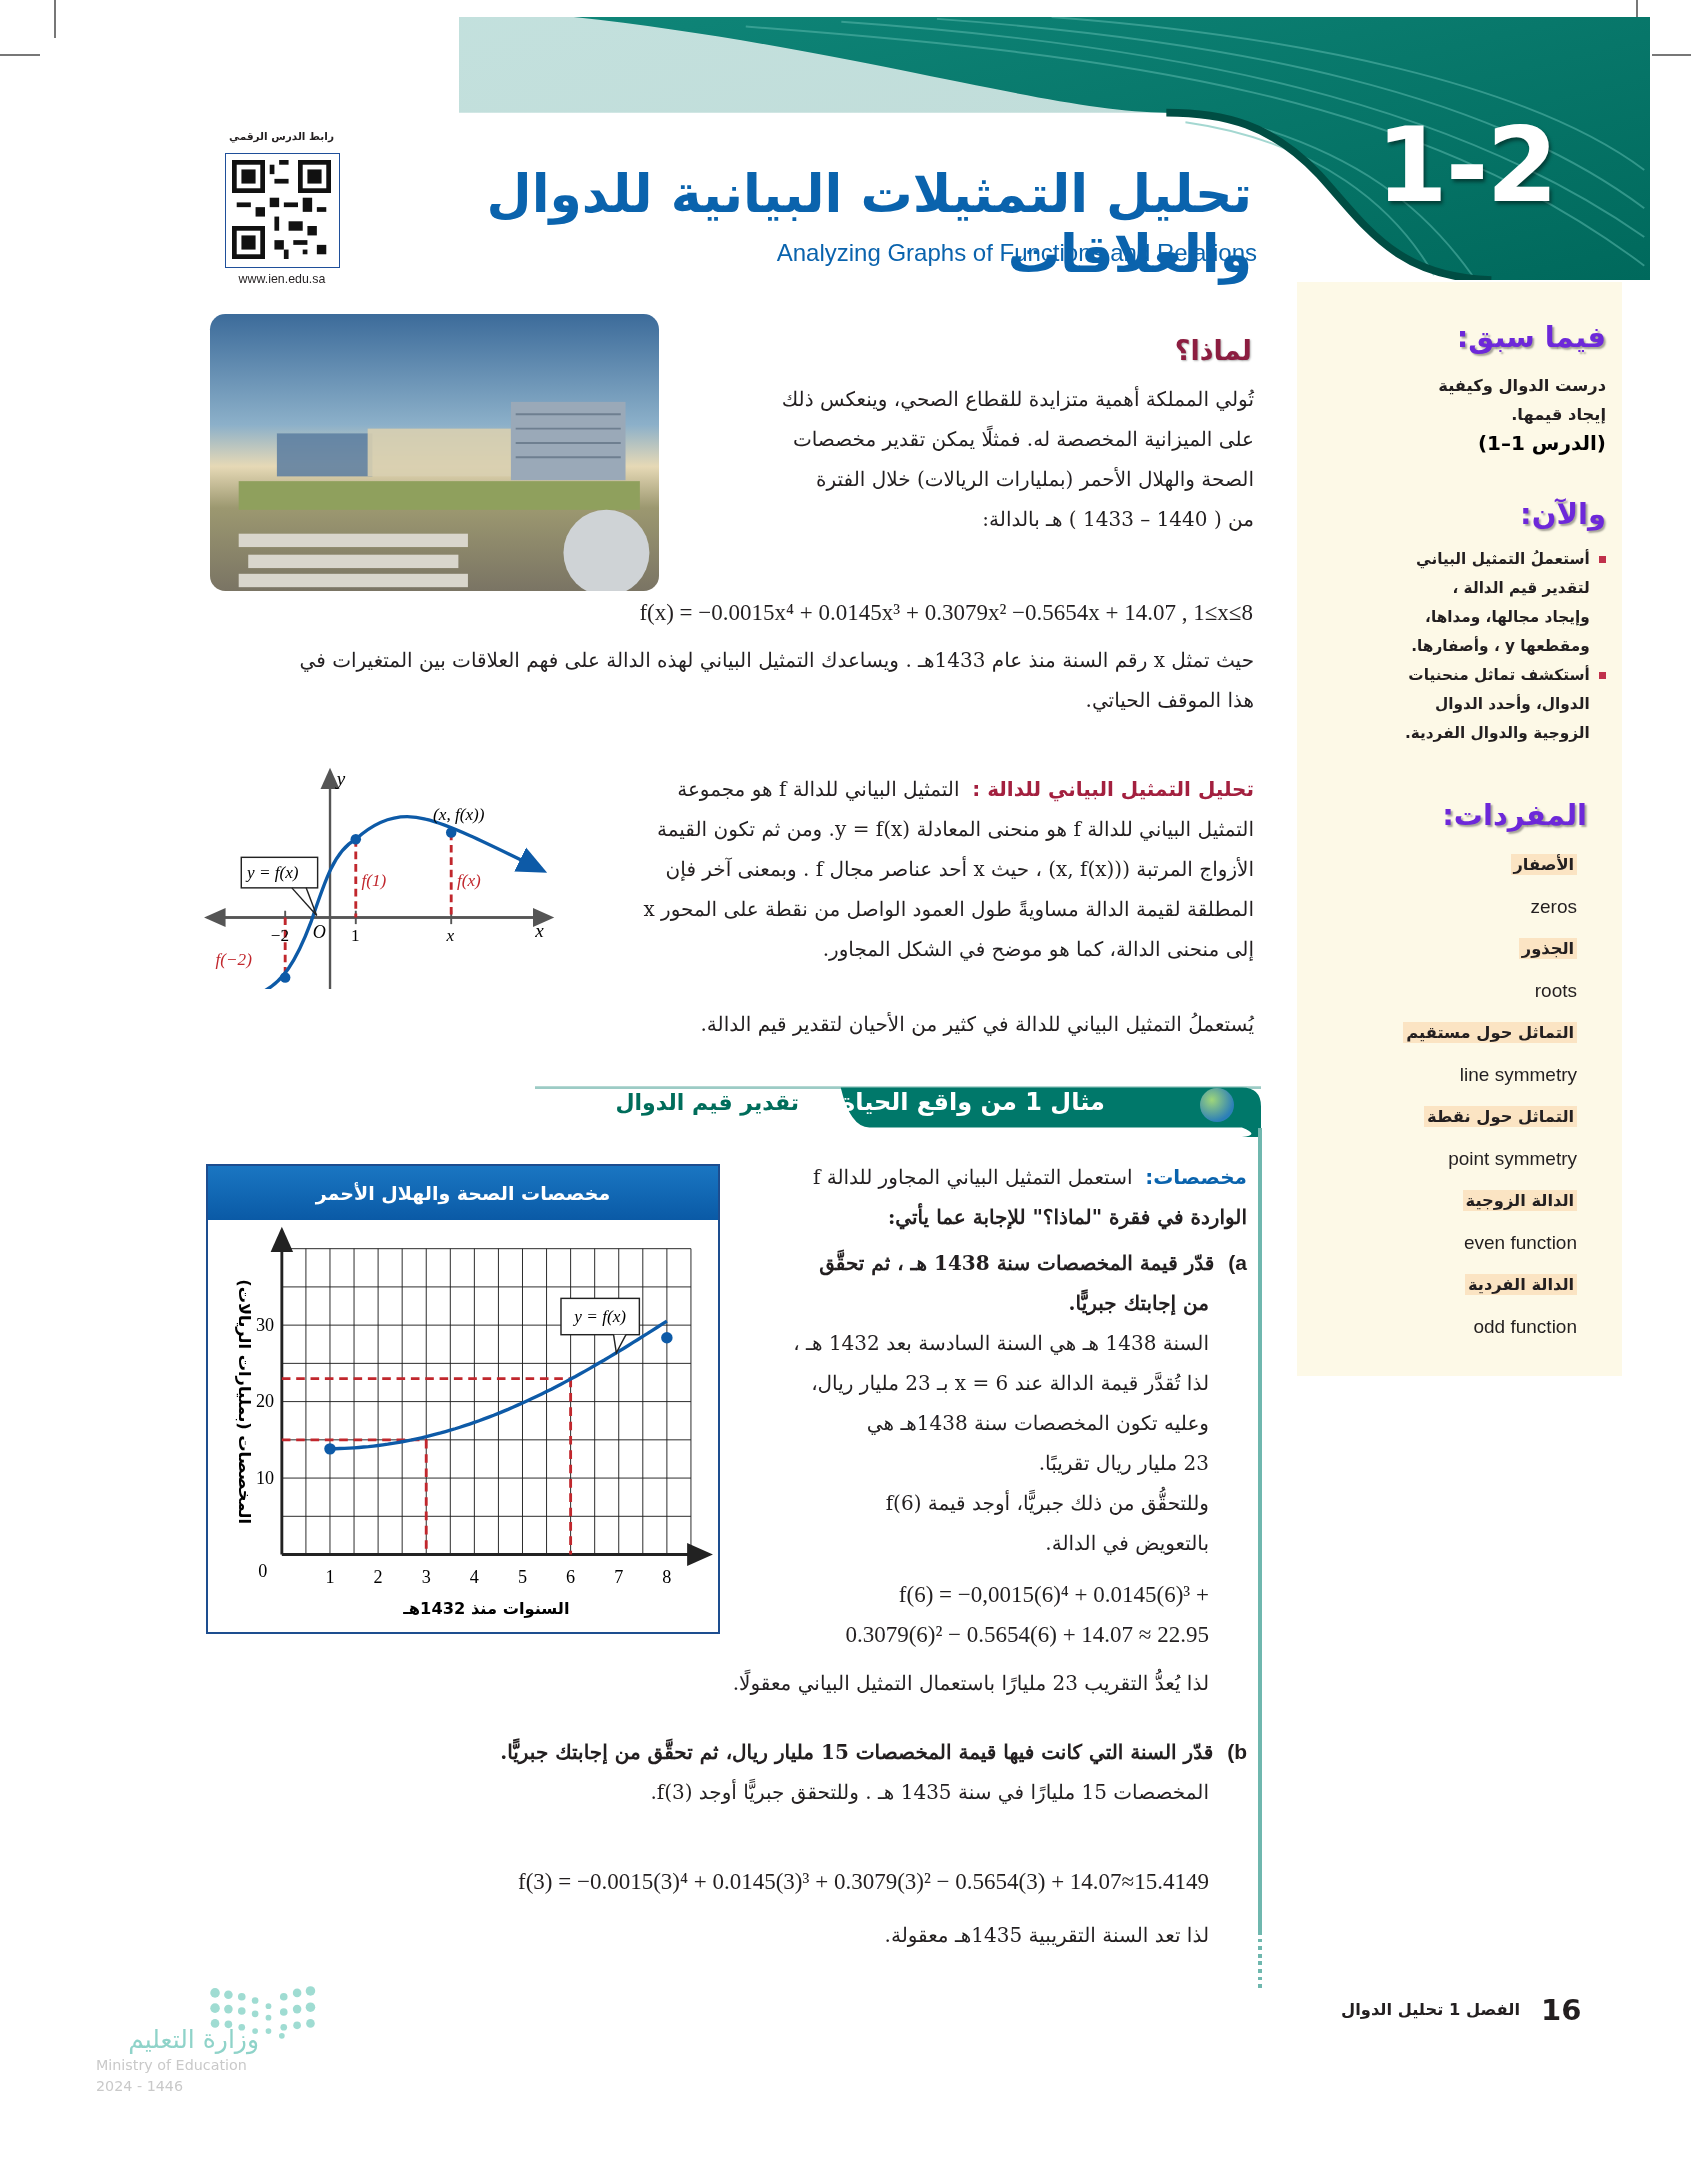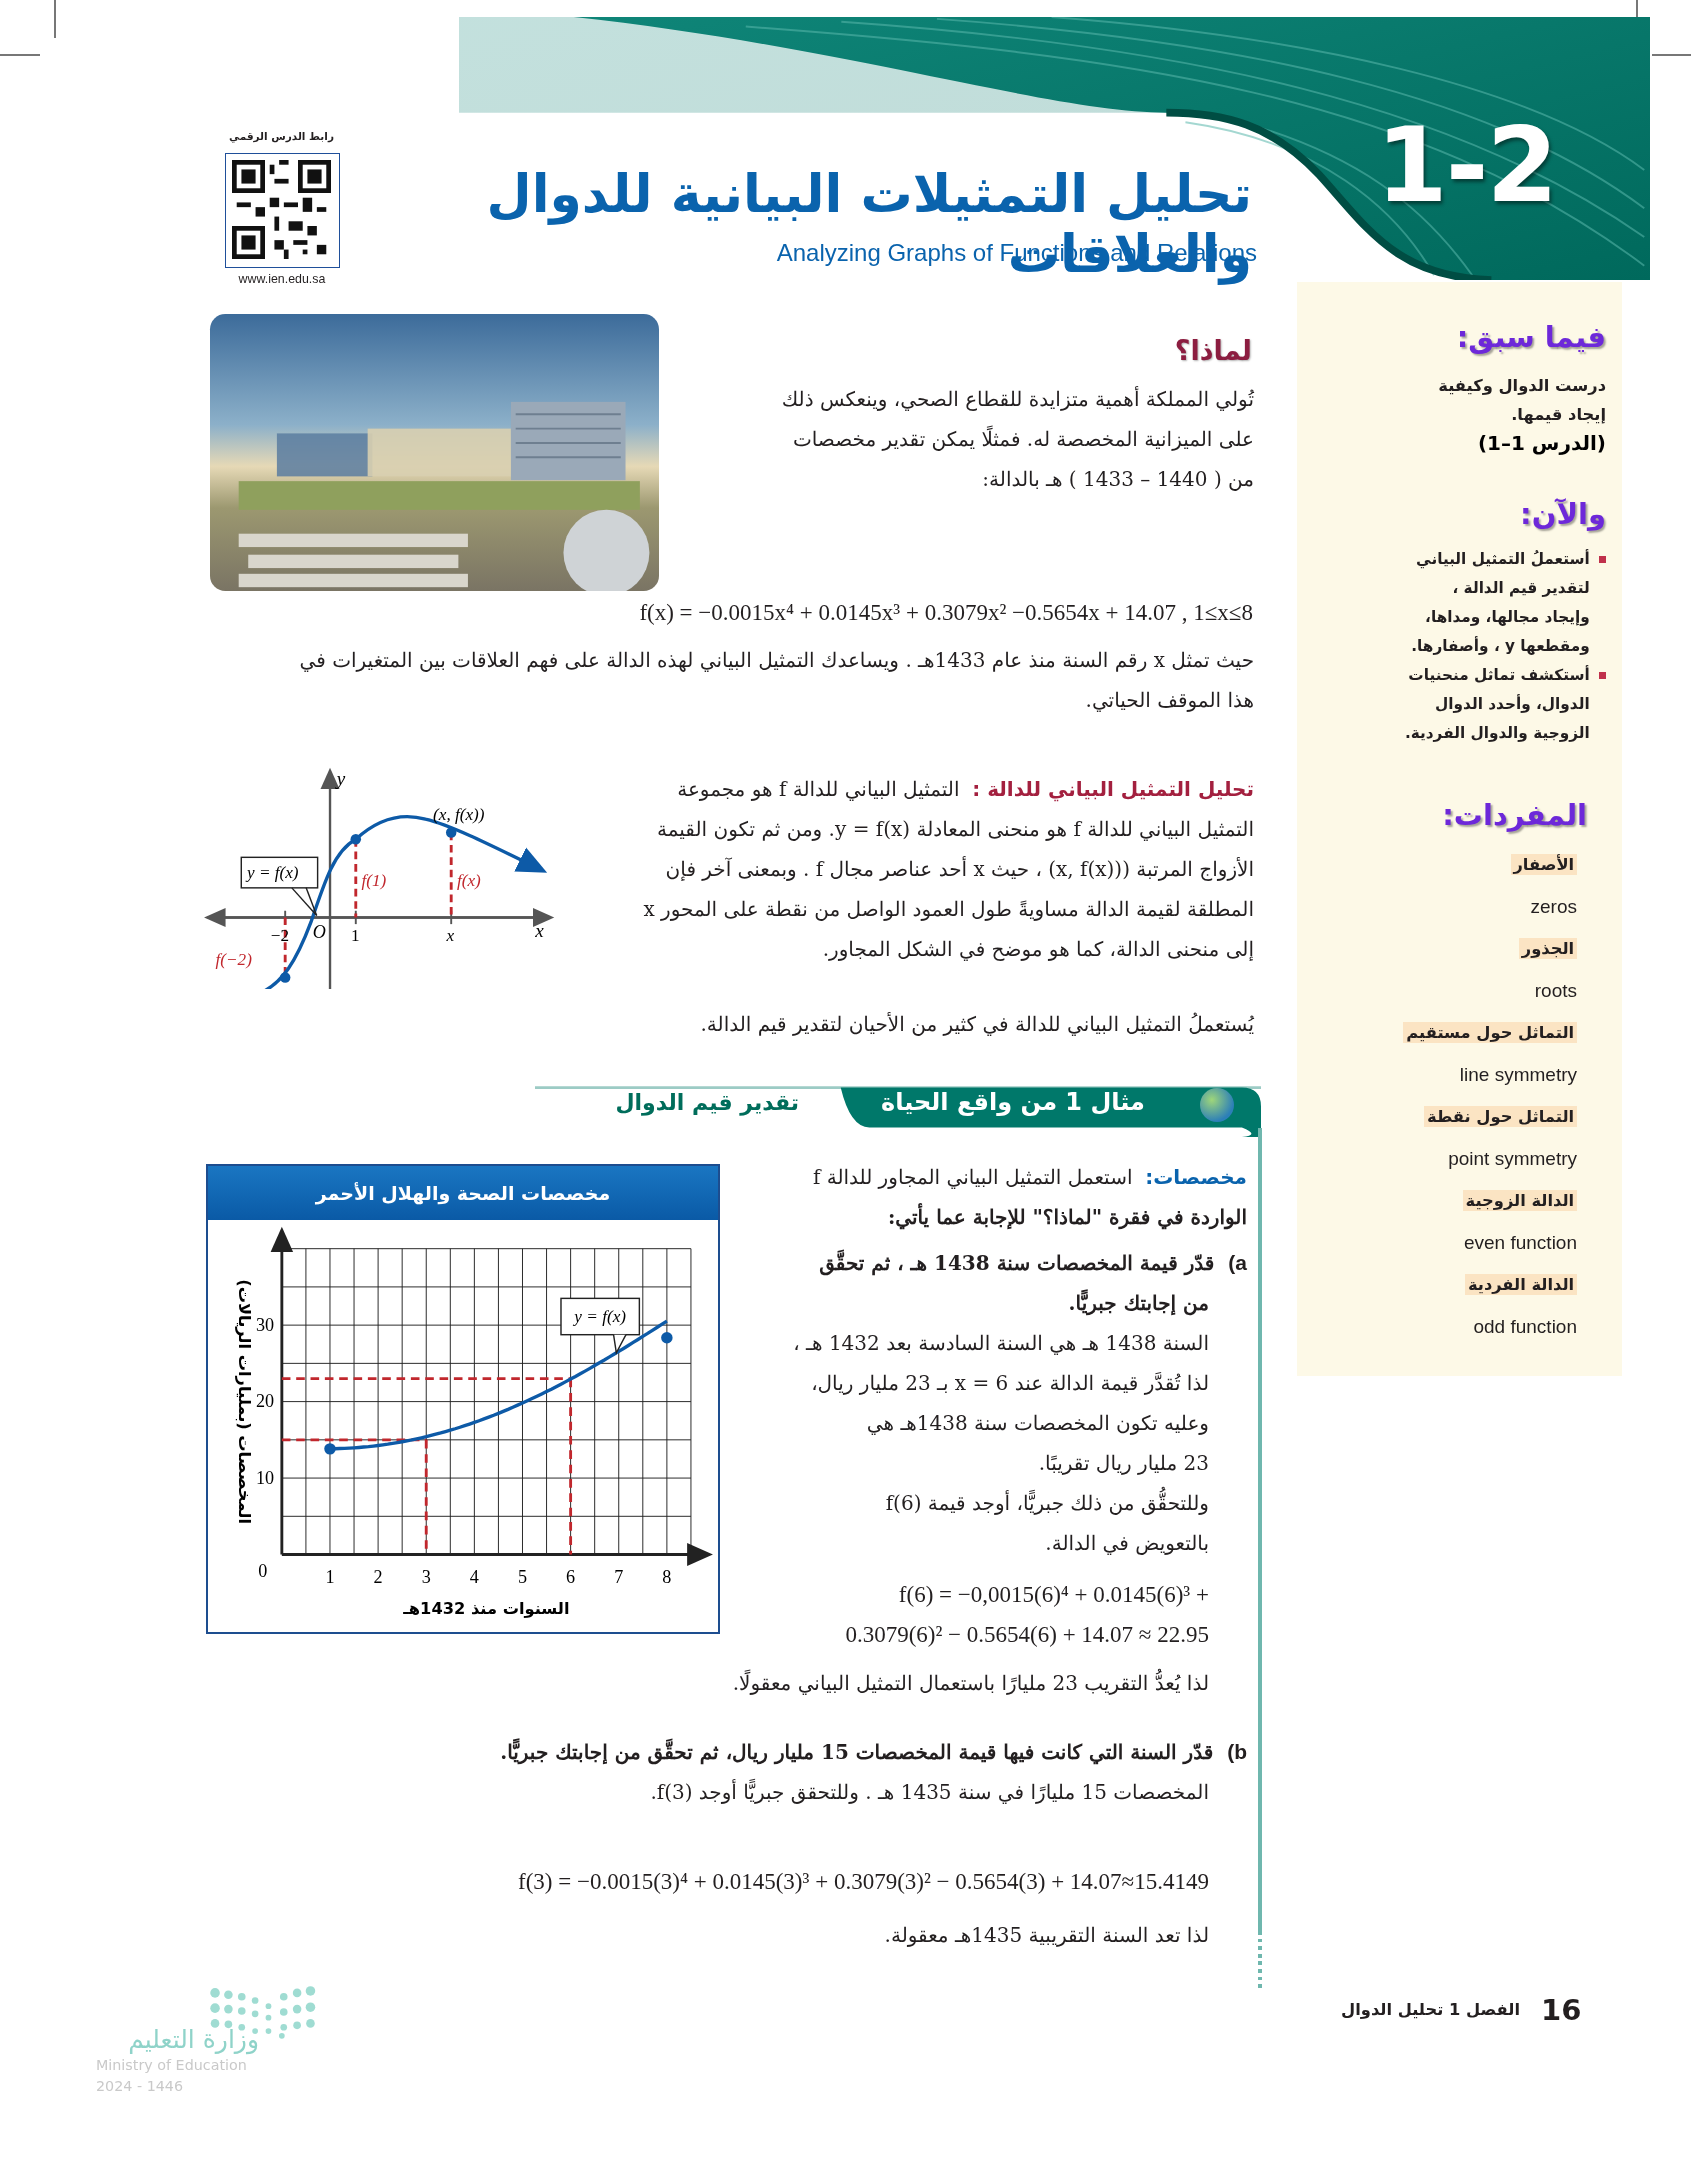--- a/index.html
+++ b/index.html
@@ -32,21 +32,21 @@
 
   
   #photo { left: 210px; top: 314px; width: 449px; height: 277px; border-radius: 15.3px; overflow: hidden; background: linear-gradient(#3c6b9a 0%, #8cb0c9 40%, #e6d9b6 55%, #9c9870 70%, #7a7464 100%); }
 
   .body-text { font-family: "DejaVu Serif", serif; font-size: 20px; line-height: 40px; direction: rtl; text-align: right; }
   .red-head { font-family: "DejaVu Sans", sans-serif; font-weight: bold; color: #a3203f; }
   .math { font-family: "Liberation Serif", serif; font-size: 23px; direction: ltr; white-space: nowrap; }
 
   
   #ex-band { left: 535px; top: 1080px; width: 726px; height: 57px; }
-  #ex-title { left: 841px; top: 1088px; width: 392px; font-family: "DejaVu Sans", sans-serif; font-weight: bold; font-size: 24px; color: #fff; direction: rtl; text-align: center; }
+  #ex-title { left: 841px; top: 1088px; width: 392px; font-family: "DejaVu Sans", sans-serif; font-weight: bold; font-size: 24px; color: #fff; direction: rtl; text-align: left; }
   #ex-sub { left: 550px; top: 1090px; width: 249px; font-family: "DejaVu Sans", sans-serif; font-weight: bold; font-size: 22px; color: #006d5b; direction: rtl; text-align: right; }
   #ex-rule { left: 1258px; top: 1128px; width: 3.8px; height: 803px; background: #6fb7ae; }
   #ex-rule-dots { left: 1258px; top: 1931px; width: 3.8px; height: 57px; background: repeating-linear-gradient(#6fb7ae 0 3.8px, transparent 3.8px 7.6px); }
 
   
   #chart-panel { left: 206px; top: 1164px; width: 514px; height: 470px; border: 2.9px solid #1d4d8f; background: #fff; }
   #chart-head { height: 54px; background: linear-gradient(#1a76c2, #0a5aa6); color: #fff; font-family: "DejaVu Sans", sans-serif; font-weight: bold; font-size: 19px; text-align: center; line-height: 54px; direction: rtl; }
 
   .label-a { font-family: "Liberation Sans", sans-serif; font-weight: bold; font-size: 21px; }
   #footer-page { left: 1541px; top: 1993px; font-family: "DejaVu Sans", sans-serif; font-weight: bold; font-size: 29px; }
@@ -177,20 +177,21 @@
         <rect x="30" y="272" width="240" height="14"></rect>
       </g>
     <ellipse cx="415" cy="250" rx="45" ry="45" fill="#cfd3d6"></ellipse>
   </svg>
 </div>
 
 <div class="abs rtl red-head" style="left:1128px;top:335px;width:124px;font-size:27px;color:#8c1d40;text-shadow:1px 1px 1.9px rgba(0,0,0,0.3);">لماذا؟</div>
 <div class="abs body-text" style="left:669px;top:379px;width:585px;">
   <div>تُولي المملكة أهمية متزايدة للقطاع الصحي، وينعكس ذلك</div>
   <div>على الميزانية المخصصة له. فمثلًا يمكن تقدير مخصصات</div>
+  <div>الصحة والهلال الأحمر (بمليارات الريالات) خلال الفترة</div>
   <div>من ( 1440 – 1433 ) هـ بالدالة:</div>
 </div>
 <div class="abs math" style="left:593px;top:600px;width:660px;text-align:right;">f(x) = −0.0015x⁴ + 0.0145x³ + 0.3079x² −0.5654x + 14.07 , 1≤x≤8</div>
 <div class="abs body-text" style="left:210px;top:640px;width:1044px;">
   <div>حيث تمثل x رقم السنة منذ عام 1433هـ . ويساعدك التمثيل البياني لهذه الدالة على فهم العلاقات بين المتغيرات في</div>
   <div>هذا الموقف الحياتي.</div>
 </div>
 
 <svg class="abs" style="left:196px;top:760px;" width="373" height="229" viewBox="0 0 390 240">
   <defs>

